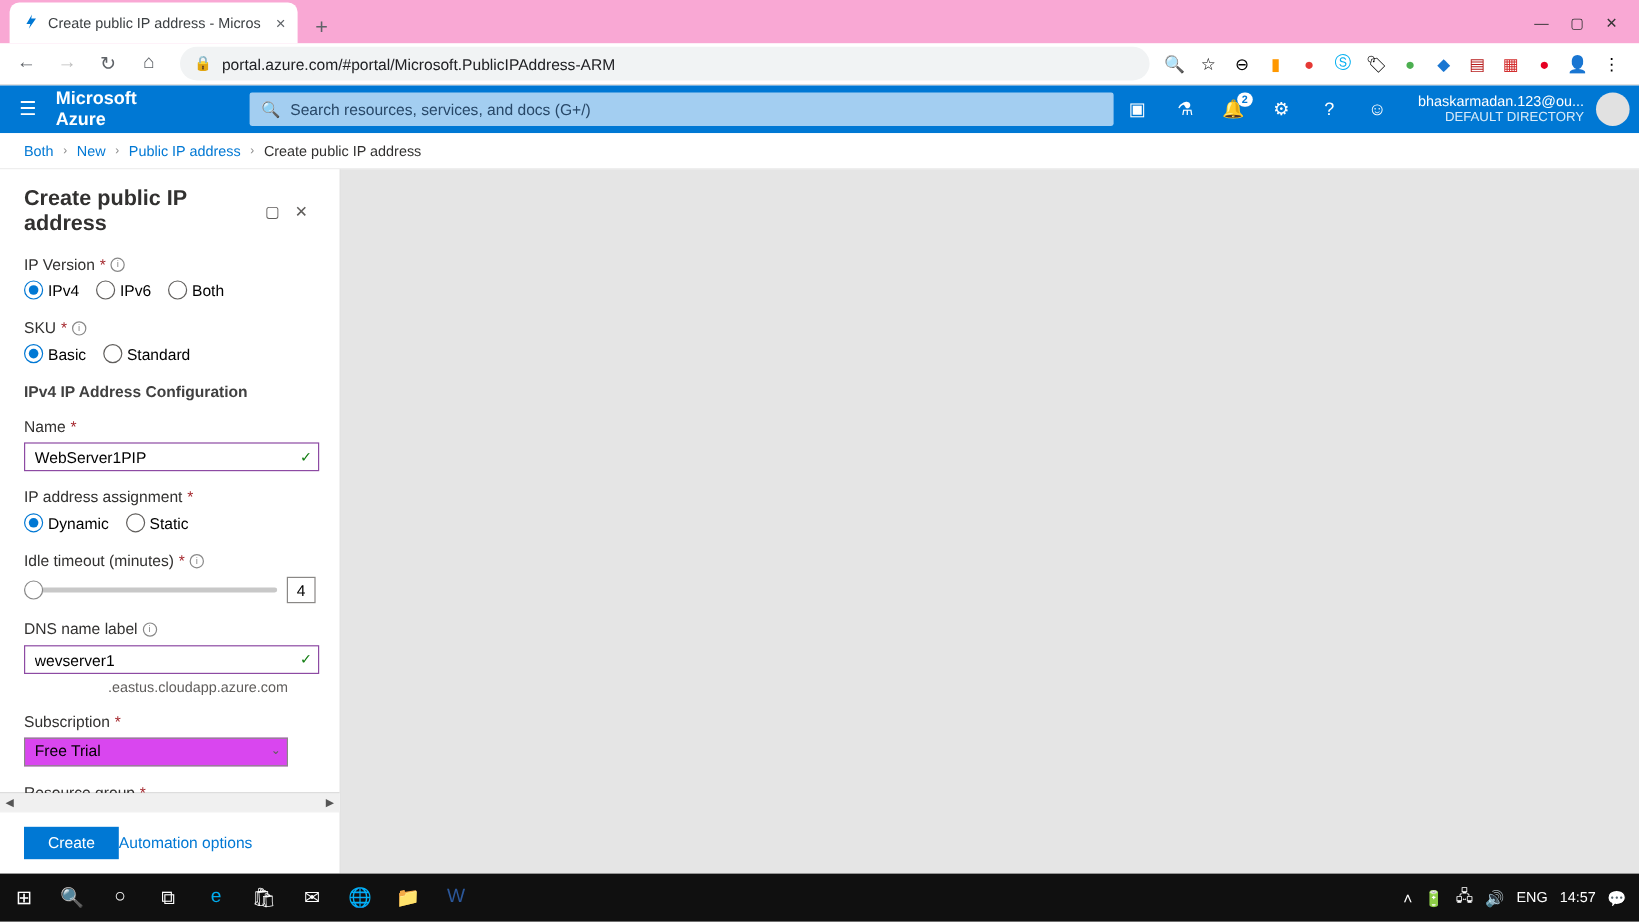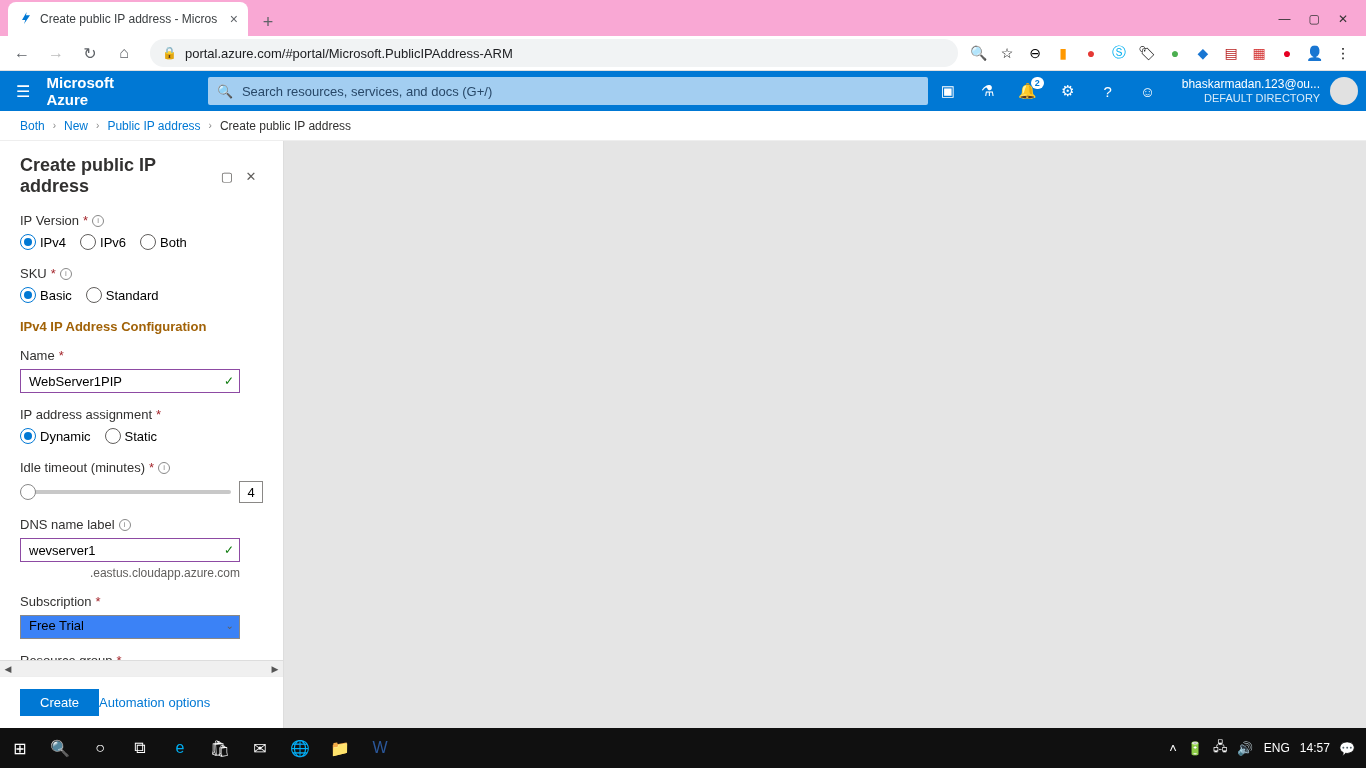--- a/index.html
+++ b/index.html
@@ -59,32 +59,32 @@
 .link { color: #0078d4; font-size: 13px; cursor: pointer; }
 
 .form-label { font-size: 13px; color: #323130; margin-bottom: 6px; display: flex; align-items: center; gap: 4px; }
 .req { color: #a4262c; }
 .info-icon { width: 12px; height: 12px; border: 1px solid #888; border-radius: 50%; font-size: 8px; display: inline-flex; align-items: center; justify-content: center; color: #888; }
 .radio-row { display: flex; gap: 14px; margin-bottom: 16px; }
 .radio-opt { display: flex; align-items: center; gap: 4px; font-size: 13px; cursor: pointer; }
 .radio-circle { width: 16px; height: 16px; border: 1px solid #605e5c; border-radius: 50%; display: flex; align-items: center; justify-content: center; }
 .radio-circle.checked { border-color: #0078d4; }
 .radio-circle.checked::after { content: ''; width: 8px; height: 8px; background: #0078d4; border-radius: 50%; }
-.section-title { font-size: 13px; font-weight: 600; margin-bottom: 14px; color: #a16207; }
-.input-wrap { position: relative; width: 220px; margin-bottom: 14px; }
+.section-title { font-size: 13px; font-weight: 600; margin-bottom: 14px; color: #404040; }
+.input-wrap { position: relative; width: 246px; margin-bottom: 14px; }
 .input-wrap input { width: 100%; height: 24px; border: 1px solid #8a8886; padding: 0 24px 0 8px; font-size: 13px; outline: none; }
 .input-wrap.validated input { border-color: #8d4aa3; }
 .input-wrap .check { position: absolute; right: 6px; top: 5px; color: #107c10; font-size: 12px; }
 .slider-row { display: flex; align-items: center; gap: 8px; margin-bottom: 14px; }
 .slider-track { flex: 1; height: 4px; background: #c8c8c8; position: relative; border-radius: 2px; }
 .slider-thumb { position: absolute; left: 0; top: -6px; width: 16px; height: 16px; background: #fff; border: 1px solid #888; border-radius: 50%; cursor: pointer; }
 .slider-value { width: 24px; height: 22px; border: 1px solid #8a8886; font-size: 13px; text-align: center; }
 .dns-suffix { font-size: 12px; color: #605e5c; text-align: right; width: 220px; margin-top: -10px; margin-bottom: 14px; }
 .select-wrap { width: 220px; position: relative; margin-bottom: 14px; }
-.select-wrap select, .select-box { width: 100%; height: 24px; border: 1px solid #8a8886; padding: 0 24px 4px 8px; font-size: 13px; background: #3b82f6; cursor: pointer; display: flex; align-items: center; }
+.select-wrap select, .select-box { width: 100%; height: 24px; border: 1px solid #8a8886; padding: 0 24px 4px 8px; font-size: 13px; background: #d946ef; cursor: pointer; display: flex; align-items: center; }
 .select-chevron { position: absolute; right: 6px; top: 5px; font-size: 10px; color: #605e5c; pointer-events: none; }
 .hscroll-hint { height: 16px; background: #f0f0f0; border-top: 1px solid #ddd; display: flex; }
 .hscroll-arrow { width: 16px; text-align: center; font-size: 9px; color: #555; line-height: 16px; }
 .hscroll-track { flex: 1; }
 
 
 .taskbar { position: absolute; bottom: 0; left: 0; right: 0; height: 40px; background: #101010; display: flex; align-items: center; }
 .taskbar-icon { width: 40px; height: 40px; display: flex; align-items: center; justify-content: center; font-size: 16px; color: #fff; cursor: pointer; }
 .taskbar-right { margin-left: auto; display: flex; align-items: center; padding-right: 10px; gap: 10px; color: #fff; font-size: 12px; }
 .tray-icon { font-size: 13px; cursor: pointer; }

